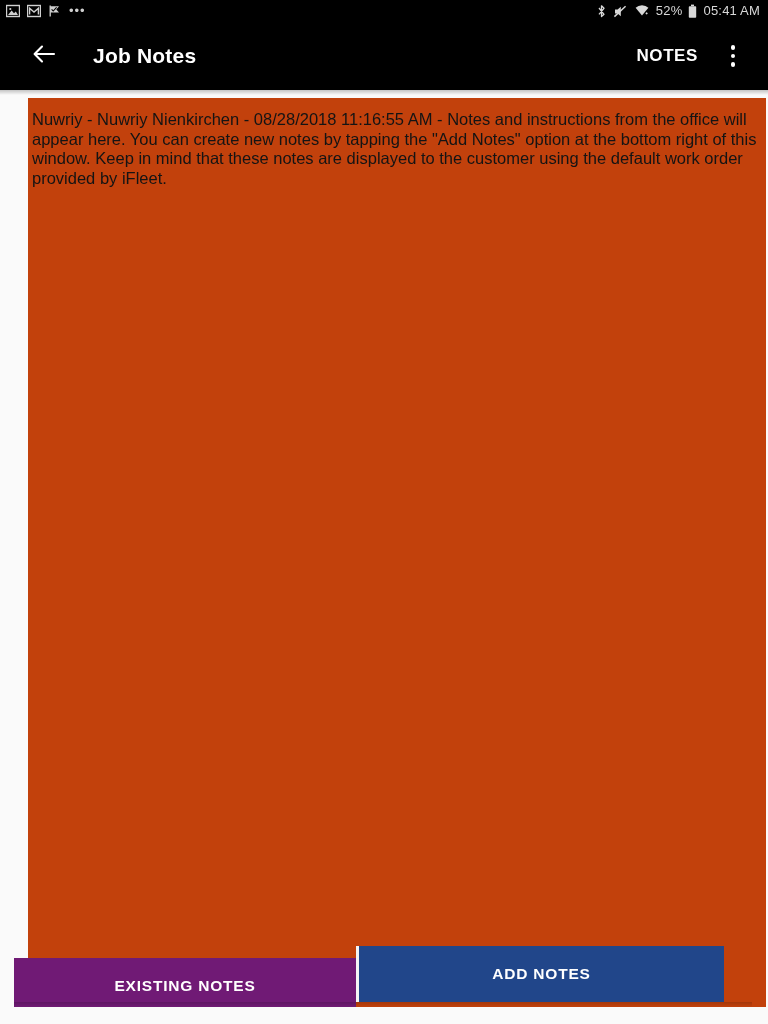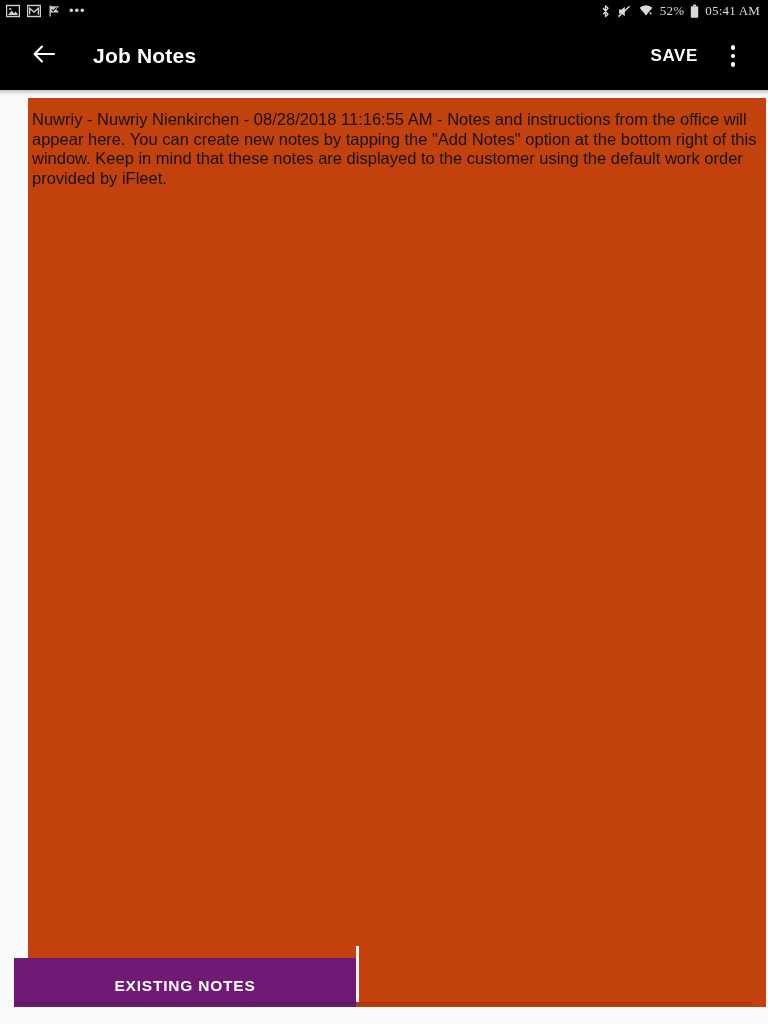--- a/index.html
+++ b/index.html
@@ -38,21 +38,20 @@
     align-items: center;
     justify-content: center;
     line-height: 0;
   }
   .status-text {
     color: #d8d8d8;
     font-size: 13px;
     letter-spacing: 0.2px;
     line-height: 22px;
     white-space: nowrap;
-    font-family: Liberation Serif, serif;
   }
   .status-dots {
     color: #cfcfcf;
     font-size: 13px;
     letter-spacing: 1px;
     line-height: 14px;
   }
 
   
   .app-bar {
@@ -257,34 +256,35 @@
 <div class="app-bar">
   <div class="back-btn">
     <span>
       <svg width="26" height="26" viewBox="0 0 26 26">
         <path d="M23 13 L4 13 M11 5.6 L3.6 13 L11 20.4" fill="none" stroke="#ffffff" stroke-width="2.1" stroke-linecap="round" stroke-linejoin="round"></path>
       </svg>
     </span>
   </div>
   <div class="app-title">Job Notes</div>
   <div class="app-bar-spacer"></div>
-  <div class="save-btn">SAVE</div>
+  <div class="save-btn">NOTES</div>
   <div class="overflow-btn">
     <span></span>
     <span></span>
     <span></span>
   </div>
 </div>
 
 <div class="page-body">
   <div class="top-shadow"></div>
 
   <div class="content-card">
     <div class="notes-text">Nuwriy - Nuwriy Nienkirchen - 08/28/2018 11:16:55 AM - Notes and instructions from the office will appear here. You can create new notes by tapping the "Add Notes" option at the bottom right of this window. Keep in mind that these notes are displayed to the customer using the default work order provided by iFleet.</div>
   </div>
 
   <div class="button-bar">
     <div class="tab-button existing">EXISTING NOTES</div>
     <div class="tab-gap"></div>
+    <div class="tab-button add">ADD NOTES</div>
   </div>
   <div class="bar-shadow"></div>
   <div class="bottom-blank"></div>
 </div>
 
 </body></html>

